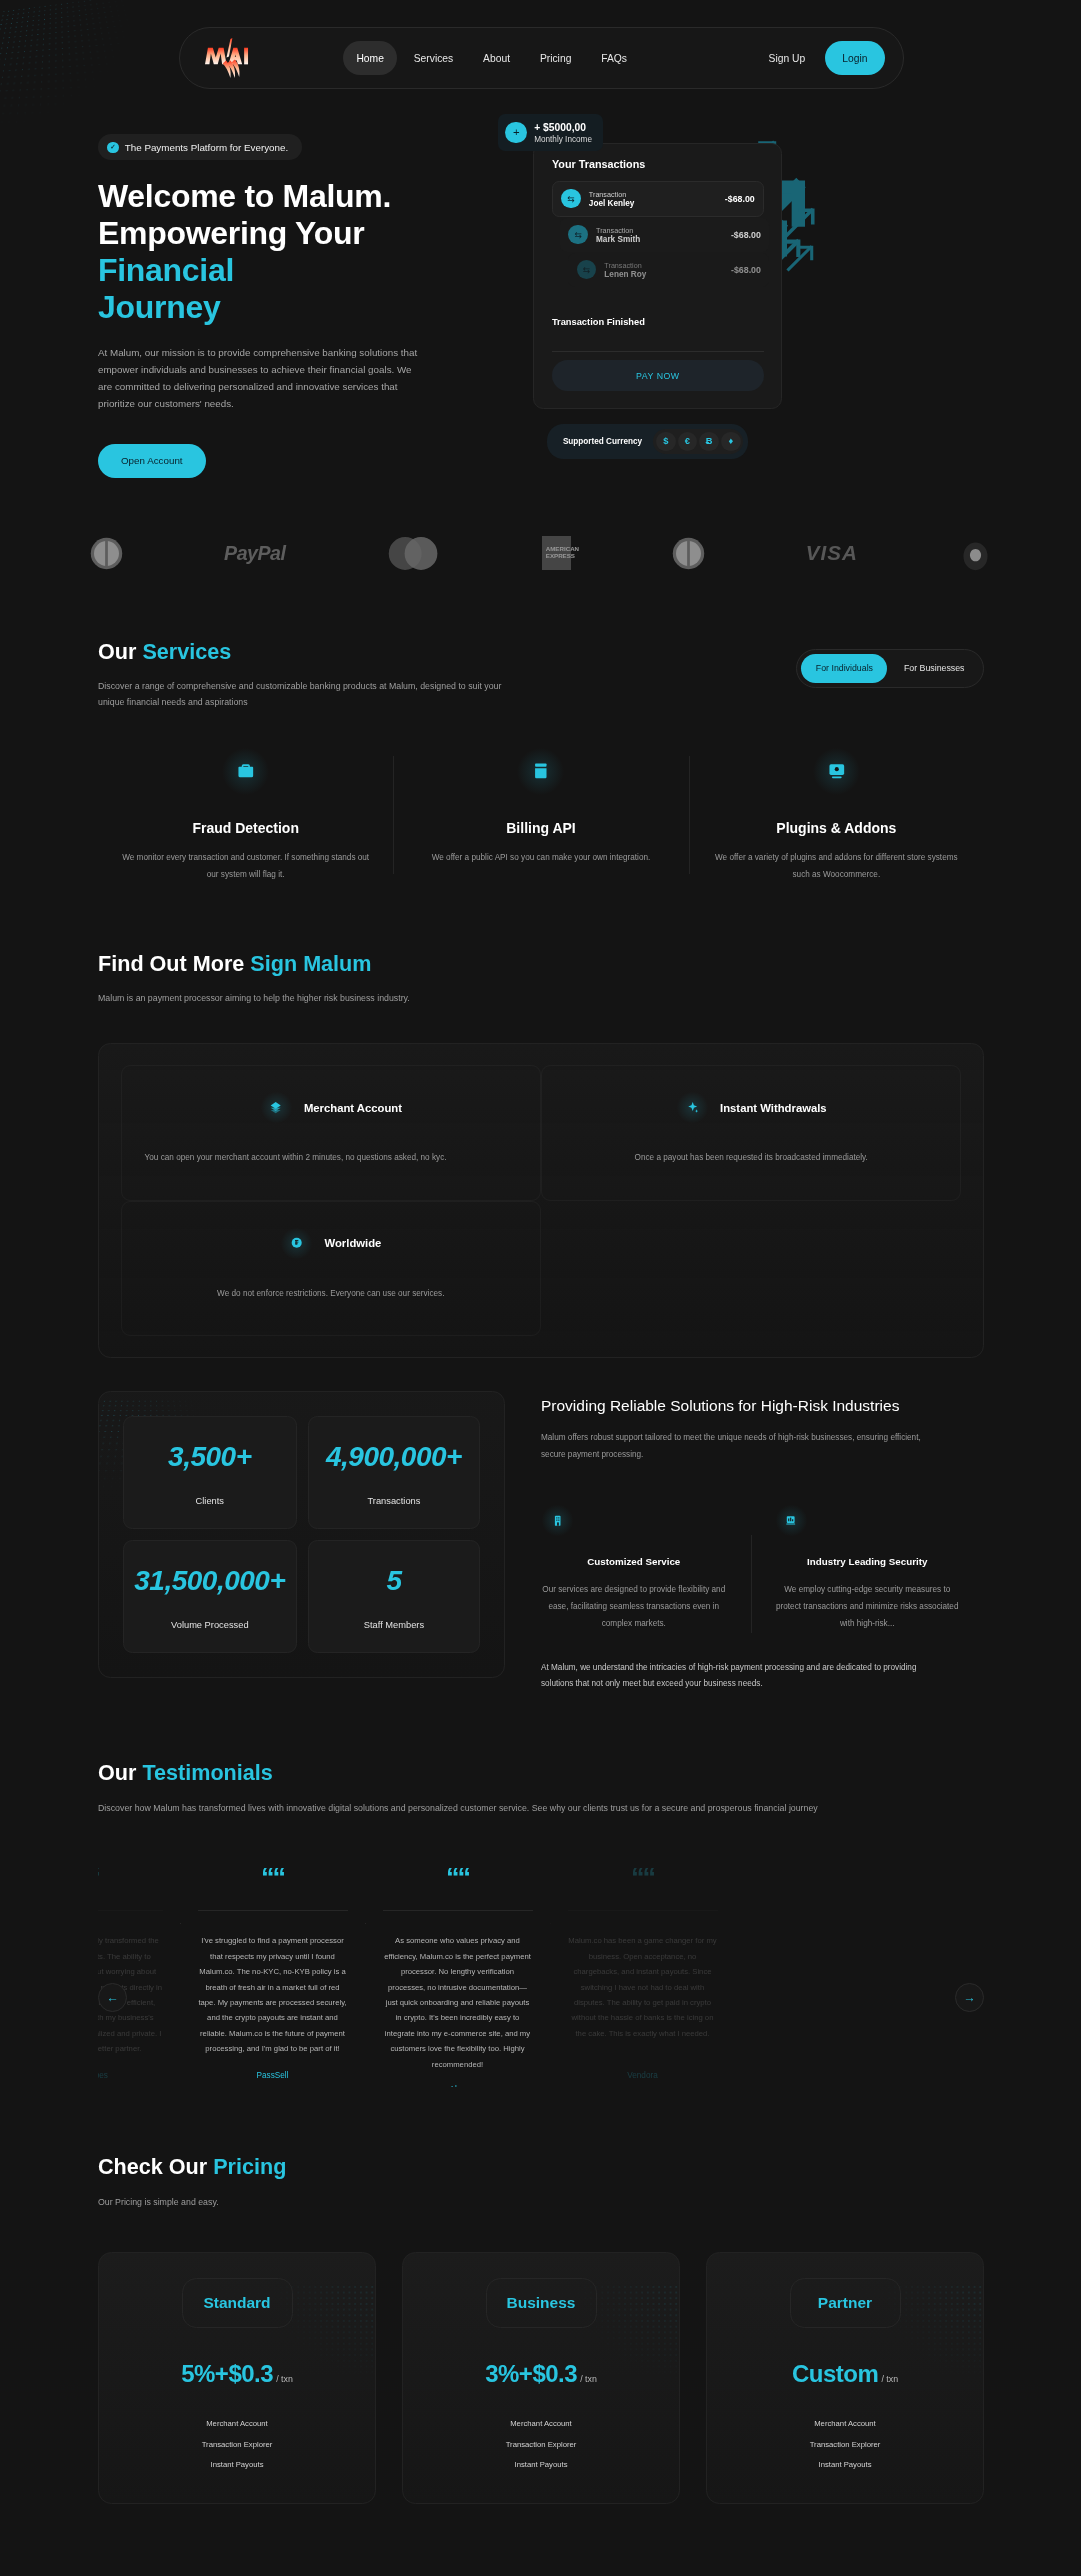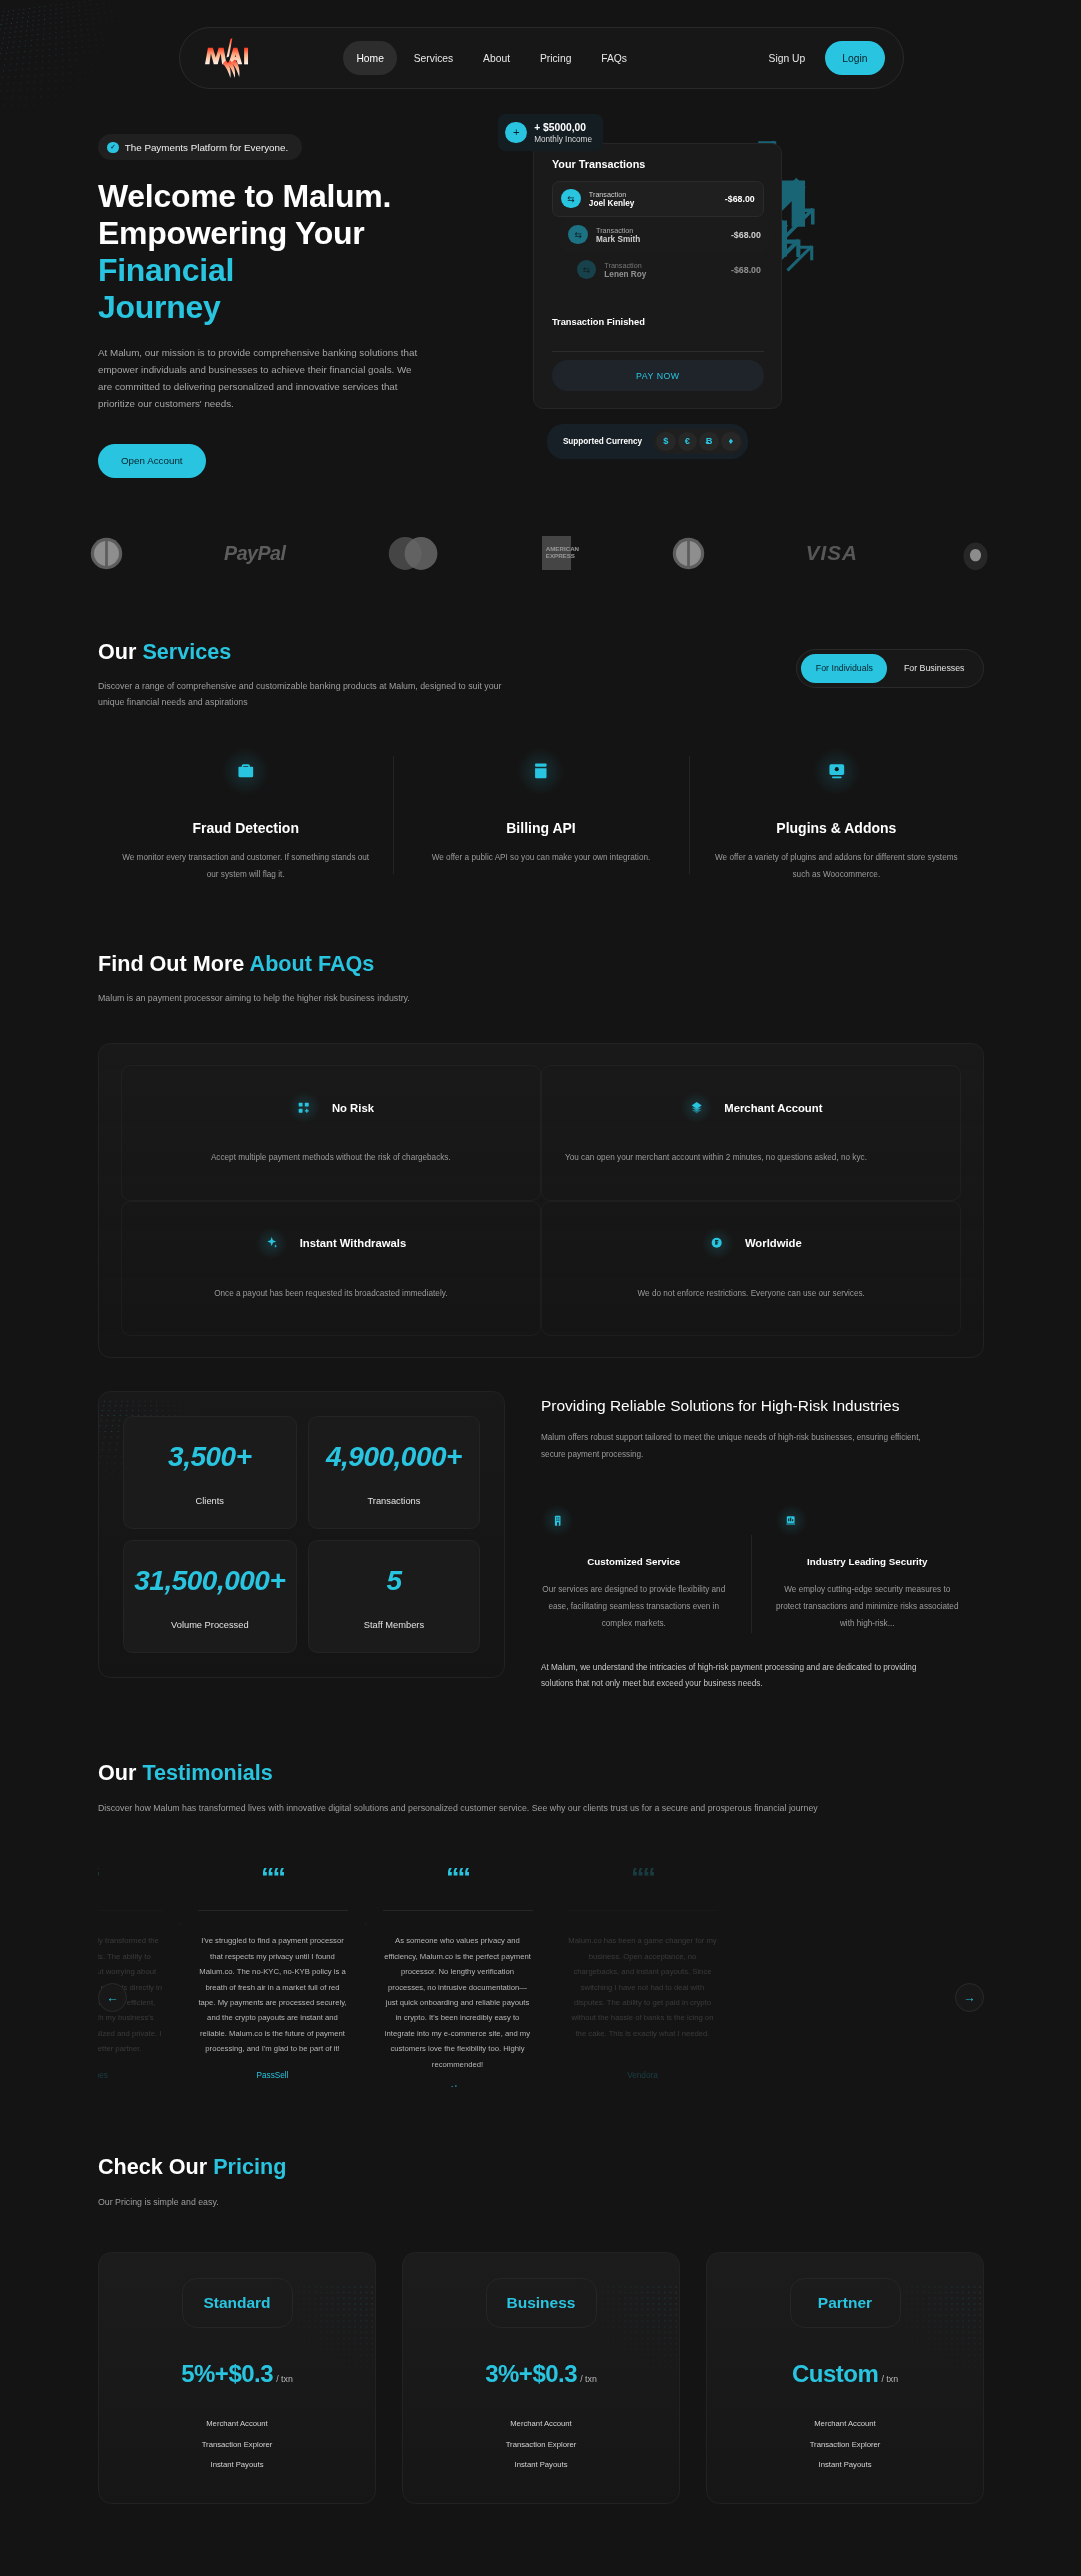--- a/index.html
+++ b/index.html
@@ -482,40 +482,26 @@
         </div>
         <div class="svc-title">Plugins &amp; Addons</div>
         <div class="svc-desc">We offer a variety of plugins and addons for different store systems such as Woocommerce.</div>
       </div>
     </div>
   </section>
 
   <section>
     <div class="sec-head">
       <h2 class="sec-title">
-        <span>Find Out More </span><span class="accent">About FAQs</span>
+        <span>Find Out More </span><span class="accent">Sign Malum</span>
       </h2>
       <p class="sec-sub">Malum is an payment processor aiming to help the higher risk business industry.</p>
     </div>
 
     <div class="about-panel">
-      <div class="about-card">
-        <div class="hd">
-          <span class="ab-icon">
-            <svg viewBox="0 0 24 24">
-                <rect x="3" y="3" width="7" height="7" rx="1.5"></rect>
-                <rect x="14" y="3" width="7" height="7" rx="1.5"></rect>
-                <rect x="3" y="14" width="7" height="7" rx="1.5"></rect>
-                <path d="M17.5 14v7M14 17.5h7" stroke="#29c5e0" stroke-width="2.2" fill="none"></path>
-              </svg>
-          </span>
-          <span class="ttl">No Risk</span>
-        </div>
-        <div class="txt" style="text-align:center">Accept multiple payment methods without the risk of chargebacks.</div>
-      </div>
       <div class="about-card">
         <div class="hd">
           <span class="ab-icon">
             <svg viewBox="0 0 24 24">
                 <path d="M12 2 3 8l9 6 9-6-9-6z"></path>
                 <path d="M3 12l9 6 9-6" opacity=".7"></path>
                 <path d="M3 16l9 6 9-6" opacity=".45"></path>
               </svg>
           </span>
           <span class="ttl">Merchant Account</span>

